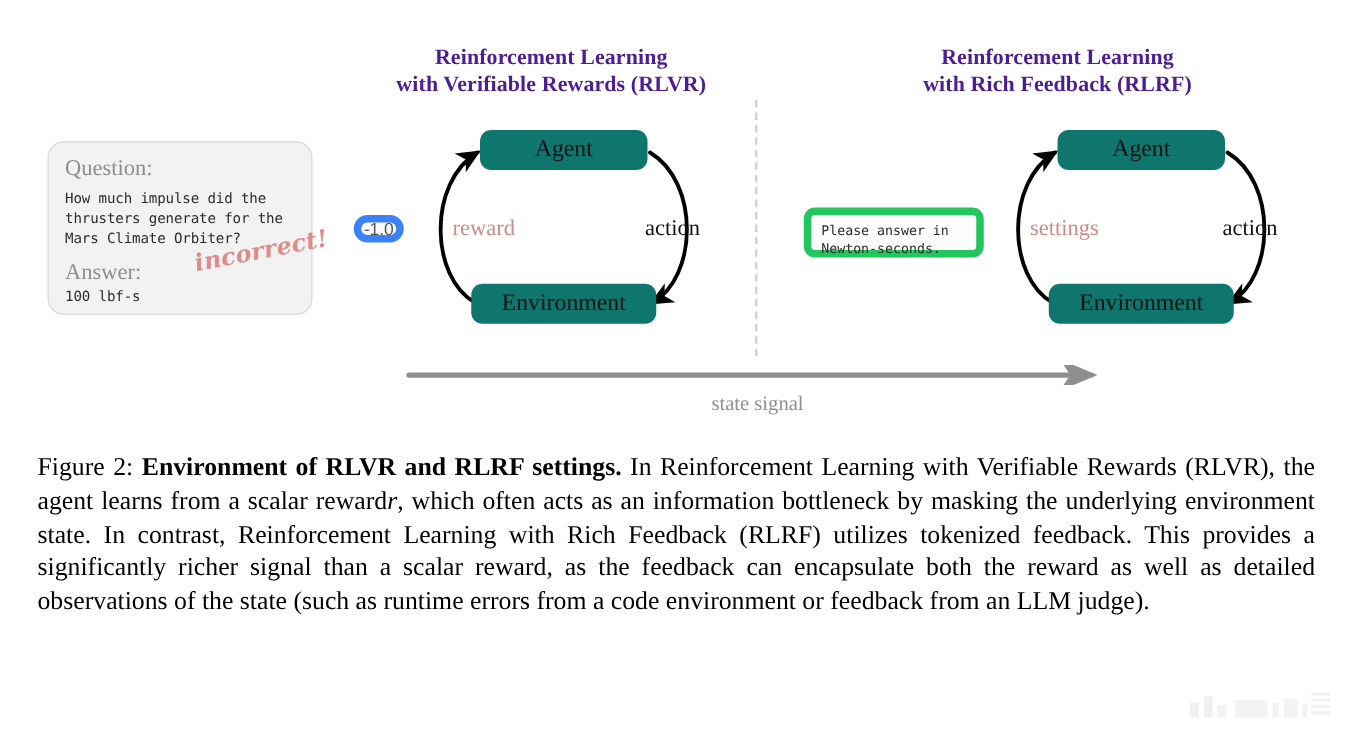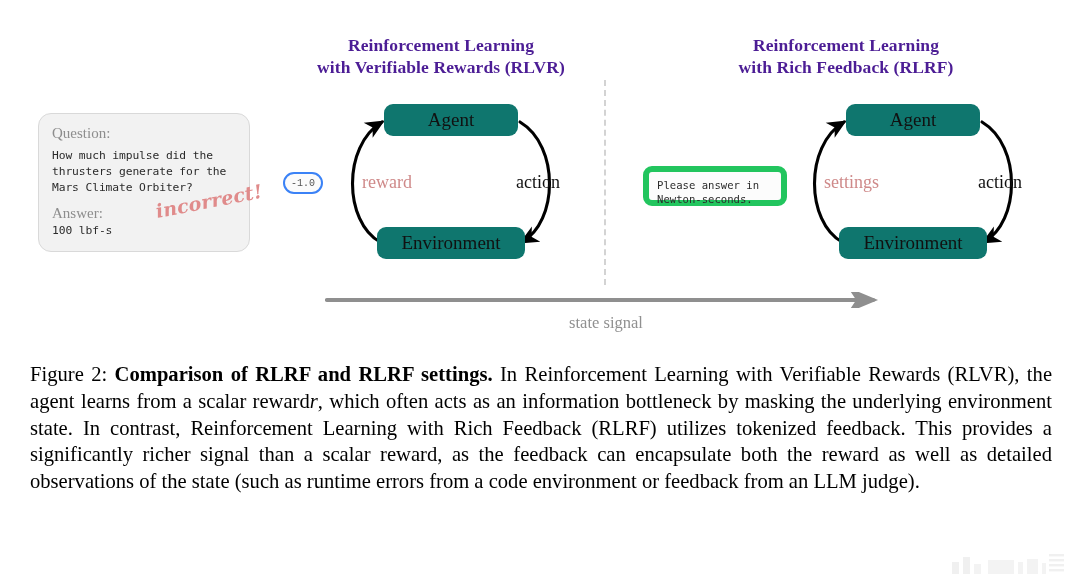--- a/index.html
+++ b/index.html
@@ -37,21 +37,21 @@
     left: 38px; top: 113px;
     width: 212px; height: 139px;
     background: #f2f2f2;
     border: 1px solid #d9d9d9;
     border-radius: 13px;
     box-sizing: border-box;
     padding: 11px 13px 0 13px;
   }
   .qa-label {
     font-family: "Liberation Serif", serif;
-    font-size: 15px;
+    font-size: 18px;
     color: #8d8d8d;
     line-height: 1.1;
   }
   .qa-mono {
     font-family: "DejaVu Sans Mono", monospace;
     font-size: 11.3px;
     line-height: 1.42;
     color: #2b2b2b;
     white-space: pre;
     letter-spacing: -0.1px;
@@ -72,26 +72,26 @@
     transform-origin: left bottom;
     white-space: nowrap;
     letter-spacing: .2px;
   }
 
   
   #reward-pill {
     position: absolute;
     left: 283px; top: 172px;
     width: 40px; height: 22px;
-    border: 2px solid #3b82f6;
+    border: 6px solid #3b82f6;
     border-radius: 11px;
     background: #fbfbfb;
     box-sizing: border-box;
-    font-family: Liberation Mono, monospace;
-    font-size: 10px;
+    font-family: Liberation Sans, sans-serif;
+    font-size: 14px;
     color: #555555;
     display: flex;
     align-items: center;
     justify-content: center;
   }
 
   
   #feedback-box {
     position: absolute;
     left: 643px; top: 166px;
@@ -270,21 +270,21 @@
     <marker id="ah-gray" markerWidth="8" markerHeight="8" refX="6" refY="3.6" orient="auto">
       <path d="M0,0.6 L7.2,3.6 L0,6.6 L2,3.6 Z" fill="#8f8f8f"></path>
     </marker>
   </defs>
   <line x1="2" y1="8" x2="548" y2="8" stroke="#8f8f8f" stroke-width="4.2" stroke-linecap="round" marker-end="url(#ah-gray)"></line>
 </svg>
 <div id="richer-signal-label">state signal</div>
 
 <div id="caption">
   <span>Figure 2:</span>
-  <span class="bold">Comparison of RLRF and RLRF settings.</span>
+  <span class="bold">Environment of RLVR and RLRF settings.</span>
   <span>In Reinforcement Learning with Verifiable Rewards (RLVR), the agent learns from a scalar reward</span><span class="ital">r</span><span>, which often acts as an information bottleneck by masking the underlying environment state. In contrast, Reinforcement Learning with Rich Feedback (RLRF) utilizes tokenized feedback. This provides a significantly richer signal than a scalar reward, as the feedback can encapsulate both the reward as well as detailed observations of the state (such as runtime errors from a code environment or feedback from an LLM judge).</span>
 </div>
 
 <svg id="watermark" viewBox="0 0 118 26">
   <rect x="2" y="12" width="7" height="12" fill="#cfcfcf"></rect>
   <rect x="13" y="7" width="7" height="17" fill="#cfcfcf"></rect>
   <rect x="24" y="14" width="7" height="10" fill="#d8d8d8"></rect>
   <rect x="38" y="10" width="26" height="14" fill="#d8d8d8"></rect>
   <rect x="68" y="12" width="5" height="12" fill="#d8d8d8"></rect>
   <rect x="77" y="9" width="11" height="15" fill="#d8d8d8"></rect>

